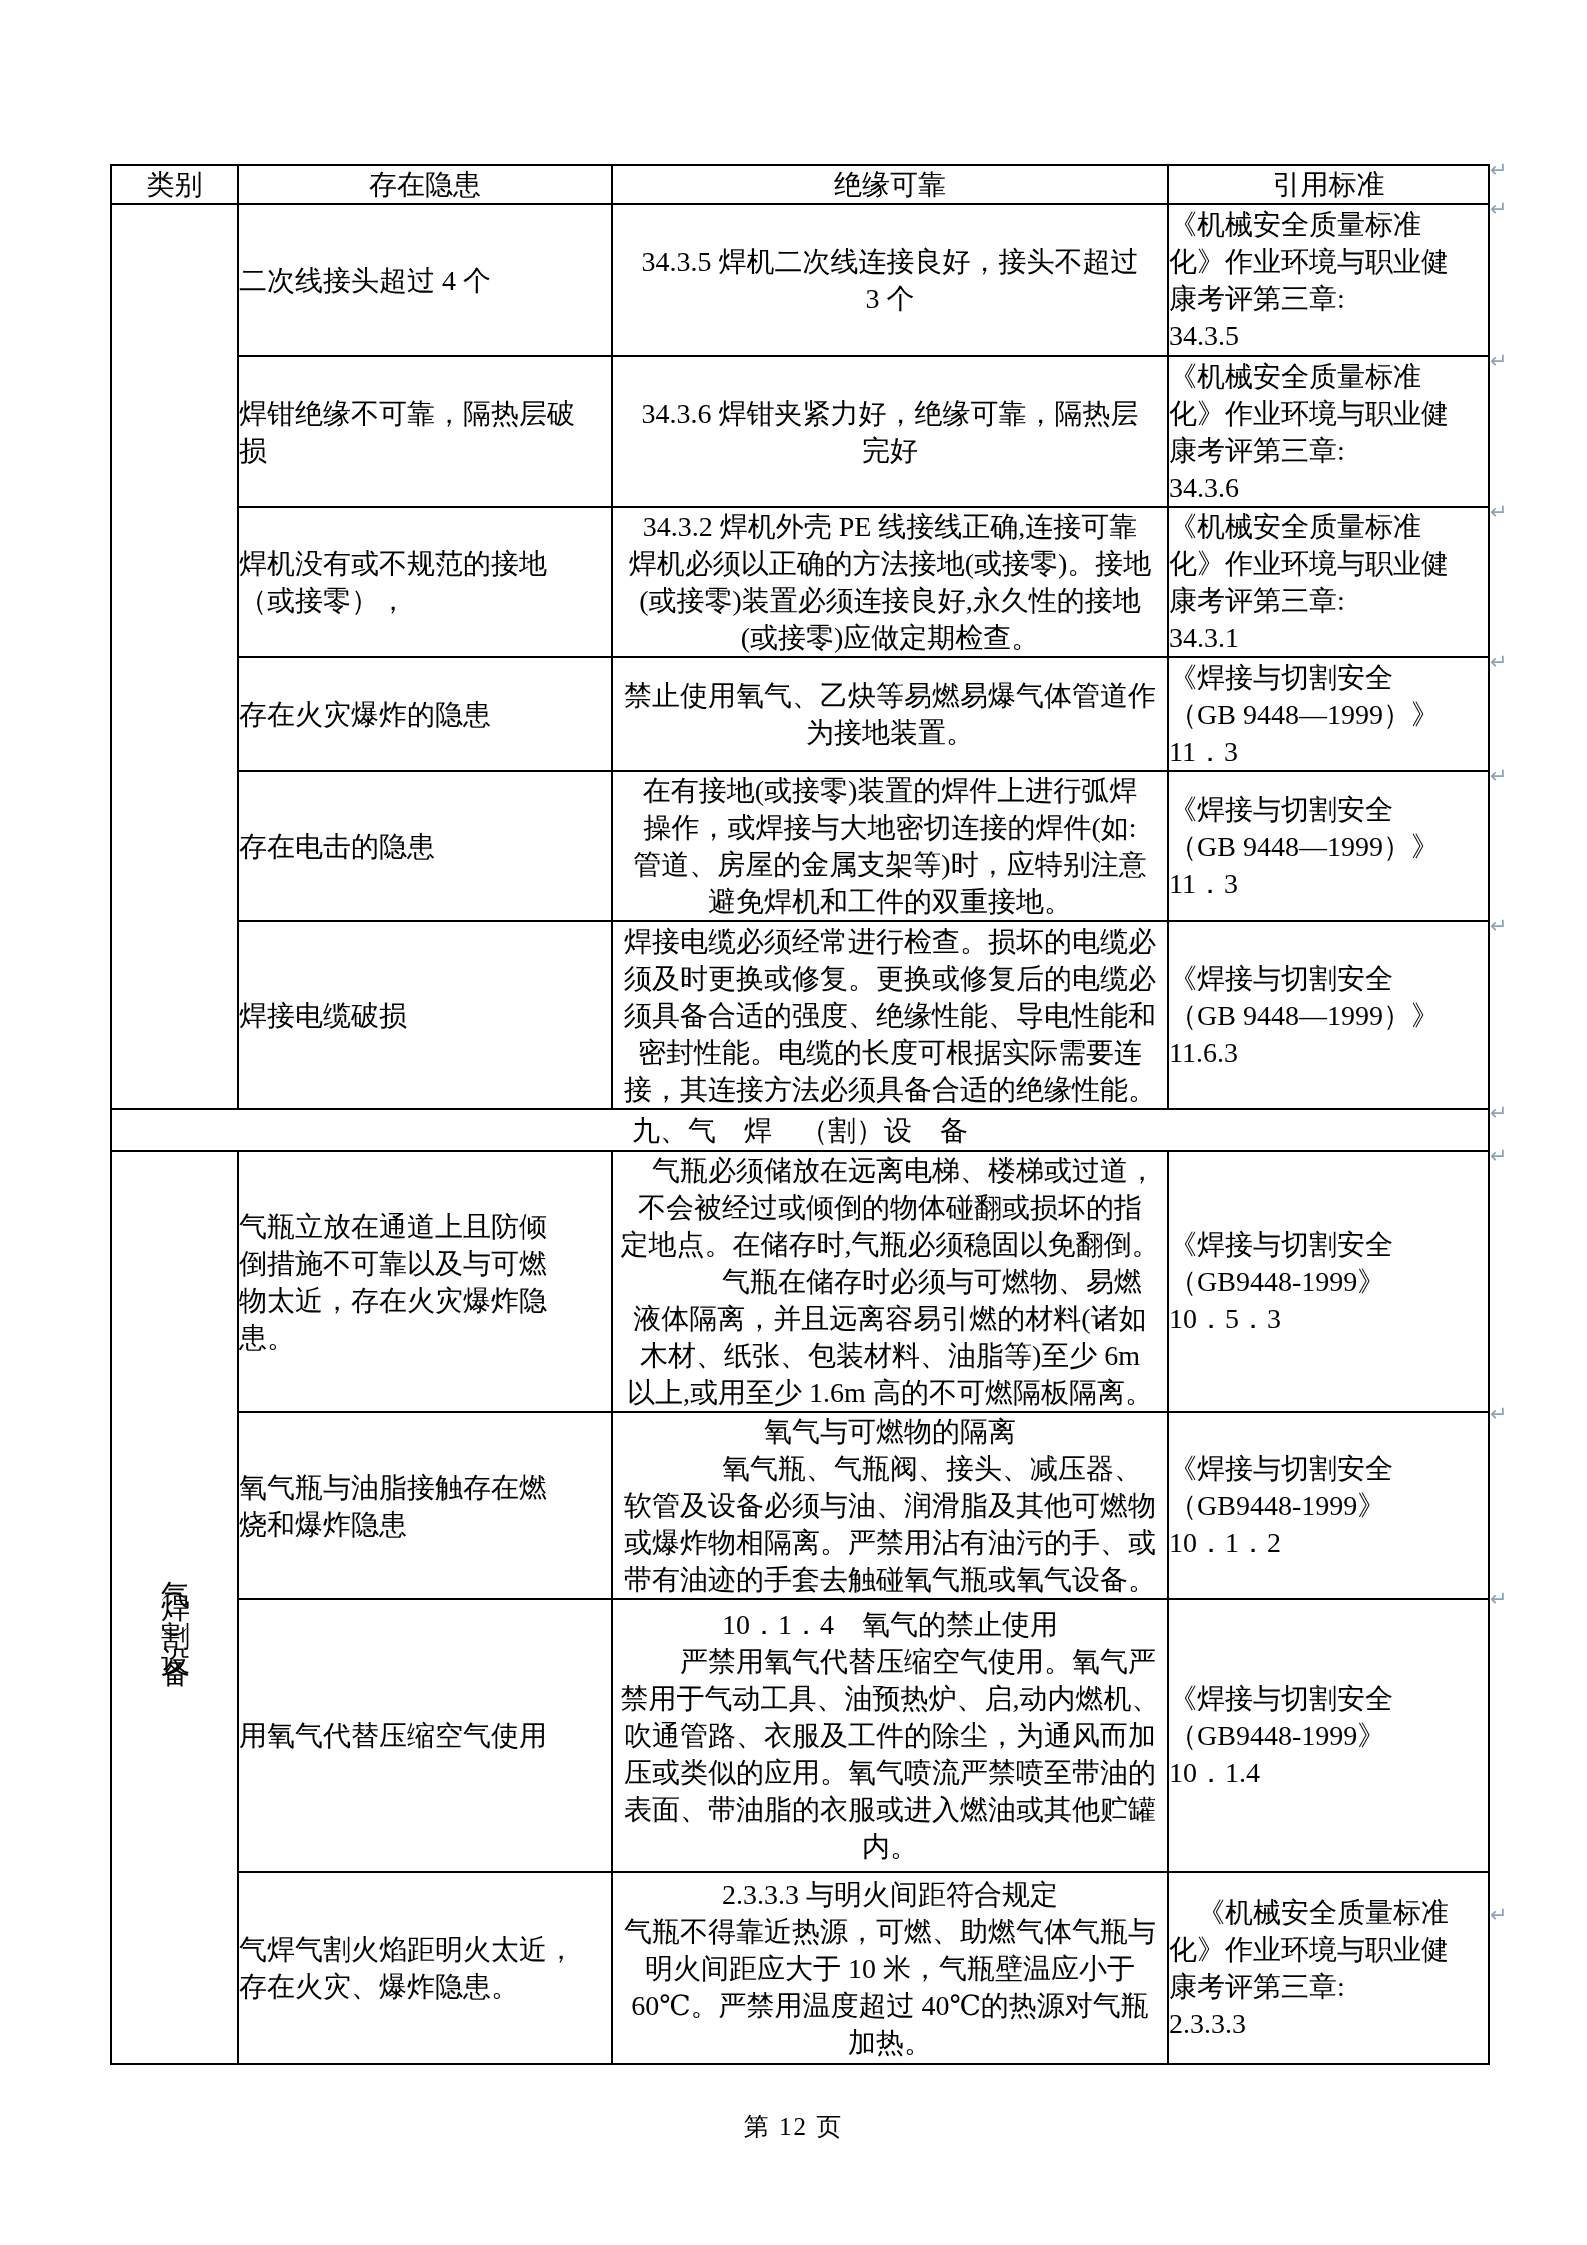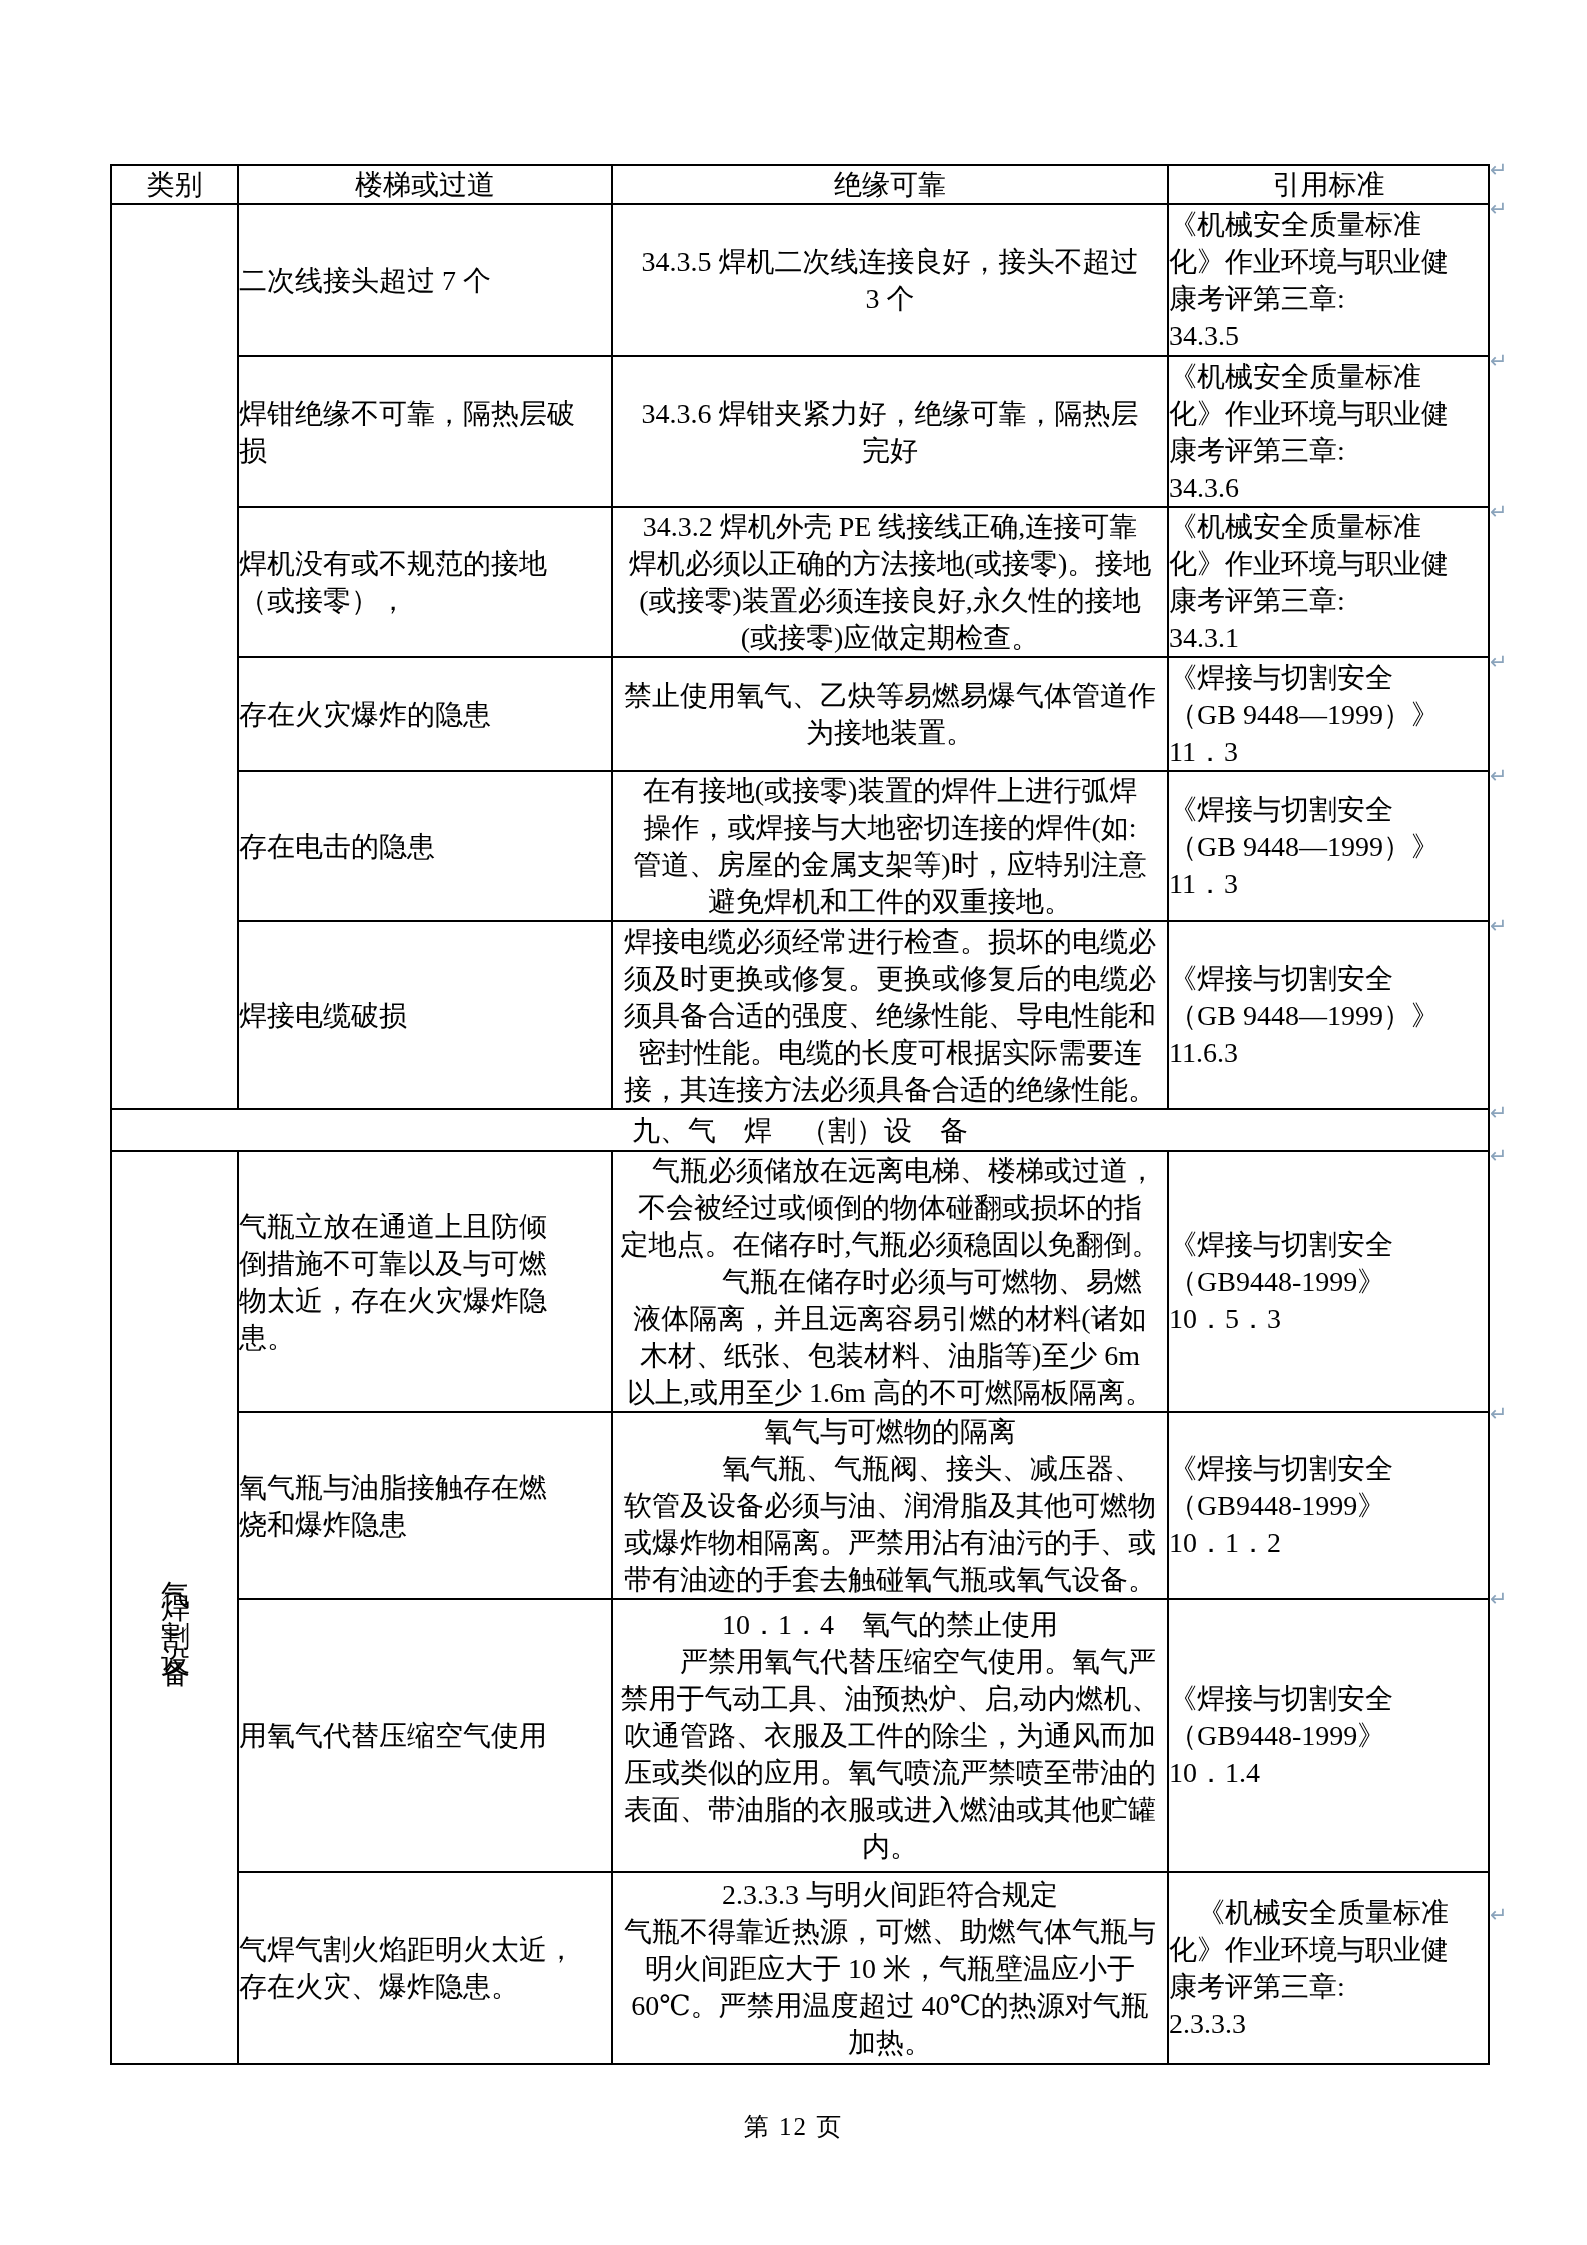--- a/index.html
+++ b/index.html
@@ -81,28 +81,28 @@
 <table class="doc">
   <colgroup>
     <col class="c-cat">
       <col class="c-haz">
       <col class="c-mea">
       <col class="c-std">
   </colgroup>
   <tbody>
     <tr class="hdr">
       <td class="th">类别</td>
-      <td class="th">楼梯或过道</td>
+      <td class="th">存在隐患</td>
       <td class="th">绝缘可靠</td>
       <td class="th">引用标准</td>
     </tr>
 
     <tr class="r1">
       <td class="cat" rowspan="6"></td>
-      <td class="haz">二次线接头超过 7 个</td>
+      <td class="haz">二次线接头超过 4 个</td>
       <td class="mea">34.3.5 焊机二次线连接良好，接头不超过
 3 个</td>
       <td class="std">《机械安全质量标准
 化》作业环境与职业健
 康考评第三章:
 34.3.5</td>
     </tr>
     <tr class="r2">
       <td class="haz">焊钳绝缘不可靠，隔热层破
 损</td>

